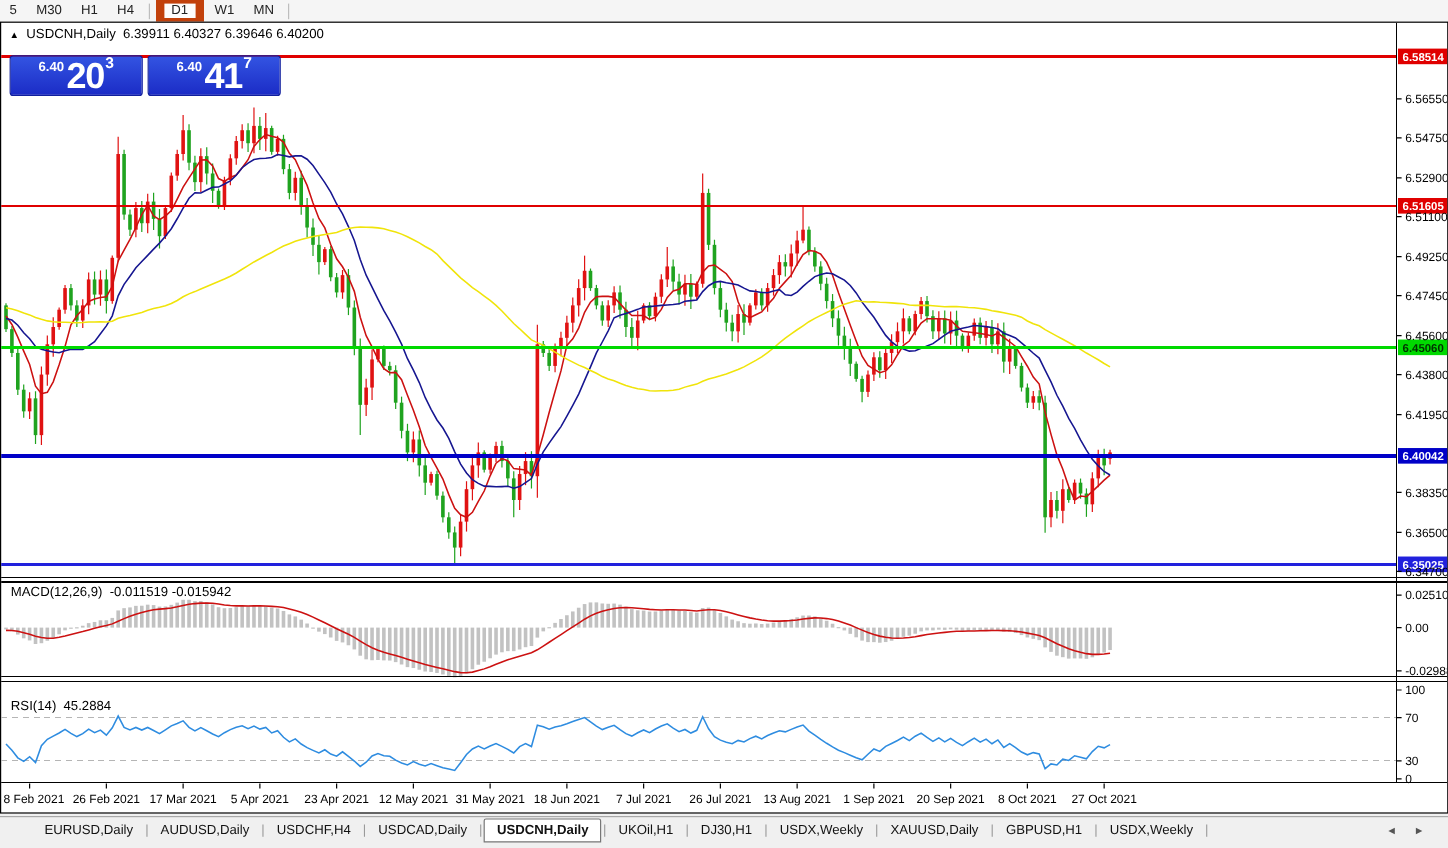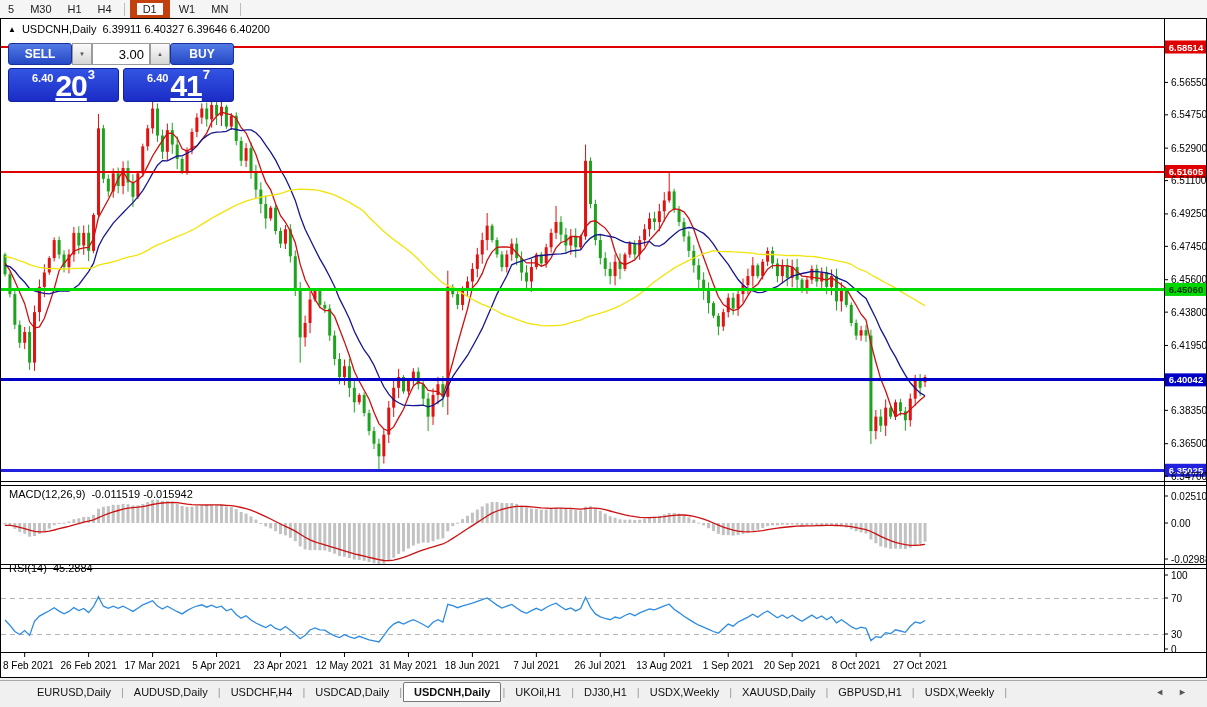--- a/index.html
+++ b/index.html
@@ -28,21 +28,21 @@
   .tp-spin{width:20px;box-sizing:border-box;background:linear-gradient(#fbfbfb,#d6d6d6);
            border:1px solid #9a9a9a;display:flex;align-items:center;justify-content:center;
            font-size:6px;color:#555;cursor:pointer;}
   .tp-vol{width:58px;box-sizing:border-box;background:#fff;border:1px solid #9a9a9a;font-size:13px;
           color:#000;display:flex;align-items:center;justify-content:flex-end;padding-right:5px;}
   .tp-row2{display:flex;gap:4px;margin-top:3px;}
   .price-box{width:111px;height:34px;box-sizing:border-box;background:linear-gradient(#3354e2,#1b2cc6);
              border:1px solid #101f9e;border-radius:3px;color:#fff;display:flex;align-items:flex-end;
              justify-content:center;padding-bottom:1px;cursor:pointer;}
   .pb-small{font-size:11px;font-weight:bold;margin:0 2px 16px 0;}
-  .pb-big{font-size:30px;font-weight:bold;line-height:28px;letter-spacing:-1px;text-decoration:underline;}
+  .pb-big{font-size:30px;font-weight:bold;line-height:28px;letter-spacing:-1px;}
   .pb-sup{font-size:13px;font-weight:bold;margin:2px 0 18px 1px;}
   
   .tabbar{position:absolute;top:680px;left:0;width:1207px;height:22px;background:#f0f0f0;
           border-top:1px solid #a8a8a8;display:flex;align-items:center;font-size:11px;color:#111;
           padding-left:28px;box-sizing:border-box;text-align:center;}
   .tab{padding:2px 9px;white-space:nowrap;cursor:pointer;}
   .tab.selected{background:#fff;border:1px solid #777;border-radius:2px 2px 0 0;font-weight:bold;
                 padding:3px 10px;}
   .tab-sep{color:#9a9a9a;padding:0 1px;}
   .tab-arrows{margin-left:auto;margin-right:20px;color:#555;font-size:9px;display:flex;gap:14px;}
@@ -739,50 +739,39 @@
         <line x1="0" y1="633" x2="1205" y2="633" stroke="#000" stroke-width="1" shape-rendering="crispEdges"></line>
       </svg>
 
     <div class="chart-title">
       <span class="tri">▲</span>
       <span>USDCNH,Daily</span>
       <span>6.39911 6.40327 6.39646 6.40200</span>
     </div>
 
     <div class="trade-panel">
-      <div class="tp-row1">
-        <div class="tp-btn">SELL</div>
-        <div class="tp-spin">
-          <span>▼</span>
-        </div>
-        <div class="tp-vol">3.00</div>
-        <div class="tp-spin">
-          <span>▲</span>
-        </div>
-        <div class="tp-btn">BUY</div>
-      </div>
       <div class="tp-row2">
         <div class="price-box">
           <span class="pb-small">6.40</span>
           <span class="pb-big">20</span>
           <span class="pb-sup">3</span>
         </div>
         <div class="price-box">
           <span class="pb-small">6.40</span>
           <span class="pb-big">41</span>
           <span class="pb-sup">7</span>
         </div>
       </div>
     </div>
 
     <div class="pane-label" style="top:469px">
       <span>MACD(12,26,9)</span>
       <span>-0.011519 -0.015942</span>
     </div>
-    <div class="pane-label" style="top:543px">
+    <div class="pane-label" style="top:564px">
       <span>RSI(14)</span>
       <span>45.2884</span>
     </div>
   </div>
 
   <div class="tabbar">
       <div class="tab">EURUSD,Daily</div>
       <span class="tab-sep">|</span>
       <div class="tab">AUDUSD,Daily</div>
       <span class="tab-sep">|</span>

